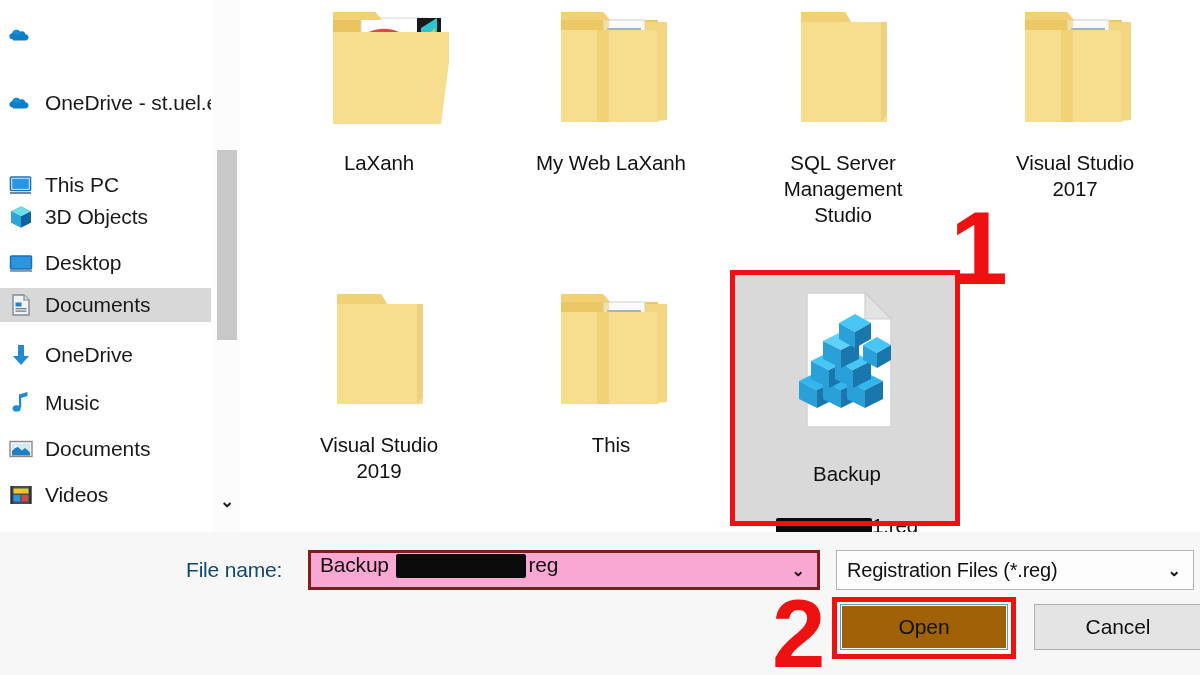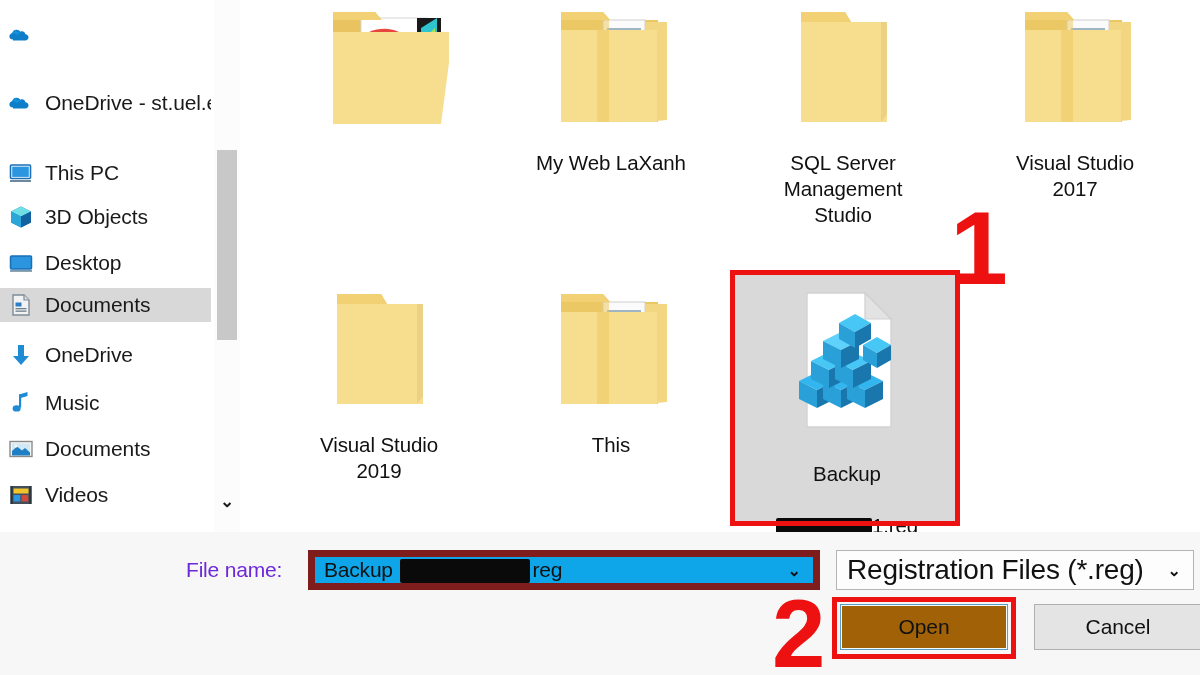--- a/index.html
+++ b/index.html
@@ -130,32 +130,32 @@
   #bottom-bar {
     position: absolute;
     left: 0; top: 532px;
     width: 1200px; height: 143px;
     background: #f7f7f7;
   }
   #filename-label {
     position: absolute;
     left: 186px; top: 558px;
     font-size: 21px;
-    color: #6d28d9;
+    color: #0c4a6e;
     letter-spacing: -0.2px;
   }
   #filename-combo {
     position: absolute;
     left: 308px; top: 550px;
     width: 512px; height: 40px;
-    background: #0ea5e9;
-    border: 7px solid #7f1d1d;
+    background: #f9a8d4;
+    border: 3px solid #7f1d1d;
     box-sizing: border-box;
     display: flex;
-    align-items: flex-end;
+    align-items: flex-start;
   }
   #filename-value {
     font-size: 21px;
     color: #111111;
     margin-left: 9px;
     white-space: nowrap;
     letter-spacing: -0.2px;
   }
   .combo-caret {
     position: absolute;
@@ -169,21 +169,21 @@
     position: absolute;
     left: 836px; top: 550px;
     width: 358px; height: 40px;
     background: #fdfdfd;
     border: 1px solid #b4b4b4;
     box-sizing: border-box;
     display: flex;
     align-items: center;
   }
   #filetype-value {
-    font-size: 28px;
+    font-size: 20px;
     color: #111111;
     margin-left: 10px;
     white-space: nowrap;
     letter-spacing: -0.2px;
   }
 
   .dlg-button {
     position: absolute;
     height: 46px;
     display: flex;
@@ -247,21 +247,21 @@
     <div class="nav-item" style="top:86px">
       <span class="nav-icon">
         <svg class="ic-svg" viewBox="0 0 26 26">
             <path d="M5 17.5c-2.2 0-3.6-1.4-3.6-3.1 0-1.6 1.2-2.9 2.8-3.05.35-2.1 2.2-3.65 4.4-3.65 1.6 0 3 .85 3.75 2.1.5-.3 1.05-.45 1.65-.45 1.7 0 3.1 1.25 3.35 2.85 1.8.1 3.2 1.5 3.2 3.15 0 1.75-1.5 3.15-3.35 3.15H5z" fill="#0f7ec8"></path>
             <path d="M8.6 7.7c-2.2 0-4.05 1.55-4.4 3.65 1.9-.2 3.6.6 4.6 2 .6-.95 1.6-1.6 2.75-1.8.55-.1 1.05-.05 1.5.05-.75-1.25-2.15-1.9-3.75-1.9-.25 0-.5 0-.7.05z" fill="#1391dd"></path>
           </svg>
       </span>
       <span class="nav-label">OneDrive - st.uel.е</span>
     </div>
 
-    <div class="nav-item" style="top:156px">
+    <div class="nav-item" style="top:168px">
       <span class="nav-icon">
         <svg class="ic-svg" viewBox="0 0 26 26">
             <rect x="2.5" y="5" width="20" height="13.5" rx="1" fill="#fff" stroke="#1b6fb5" stroke-width="1.6"></rect>
             <rect x="4.2" y="6.6" width="16.6" height="10.3" fill="#2b95e0"></rect>
             <rect x="2" y="20.2" width="21" height="1.6" fill="#4a6a85"></rect>
           </svg>
       </span>
       <span class="nav-label">This PC</span>
     </div>
 
@@ -365,20 +365,21 @@
           <circle cx="84" cy="68" r="17" fill="#fff"></circle>
           <circle cx="84" cy="68" r="12" fill="#4285f4"></circle>
           <path d="M108 24h24v96h-24z" fill="#1a1a1a"></path>
           <path d="M112 34l16-10v18l-8 10 8 12v16l-16-10z" fill="#2ec5ce"></path>
           <path d="M120 40l6-6v40z" fill="#a9e34b"></path>
           <text x="112" y="80" font-family="Liberation Sans, sans-serif" font-size="26" font-weight="bold" fill="#fff">S</text>
           <path d="M24 38h120l-12 92H24z" fill="#f7dd8e"></path>
           <path d="M24 18h42l7 8H24z" fill="#f2d175"></path>
         </svg>
       </div>
+      <div class="tile-label">LaXanh</div>
     </div>
 
     <div class="file-tile" style="left:258px; top:-10px">
       <div class="tile-icon">
         <svg width="140" height="150" viewBox="0 0 140 150">
           <path d="M20 18h42l7 8h48v102H20z" fill="#ecc864"></path>
           <g>
             <rect x="62" y="26" width="42" height="96" fill="#fbfbfb" stroke="#cfcfcf"></rect>
             <rect x="66" y="34" width="34" height="2.6" fill="#9fb5c4"></rect>
             <rect x="66" y="42" width="34" height="2.6" fill="#9fb5c4"></rect>

